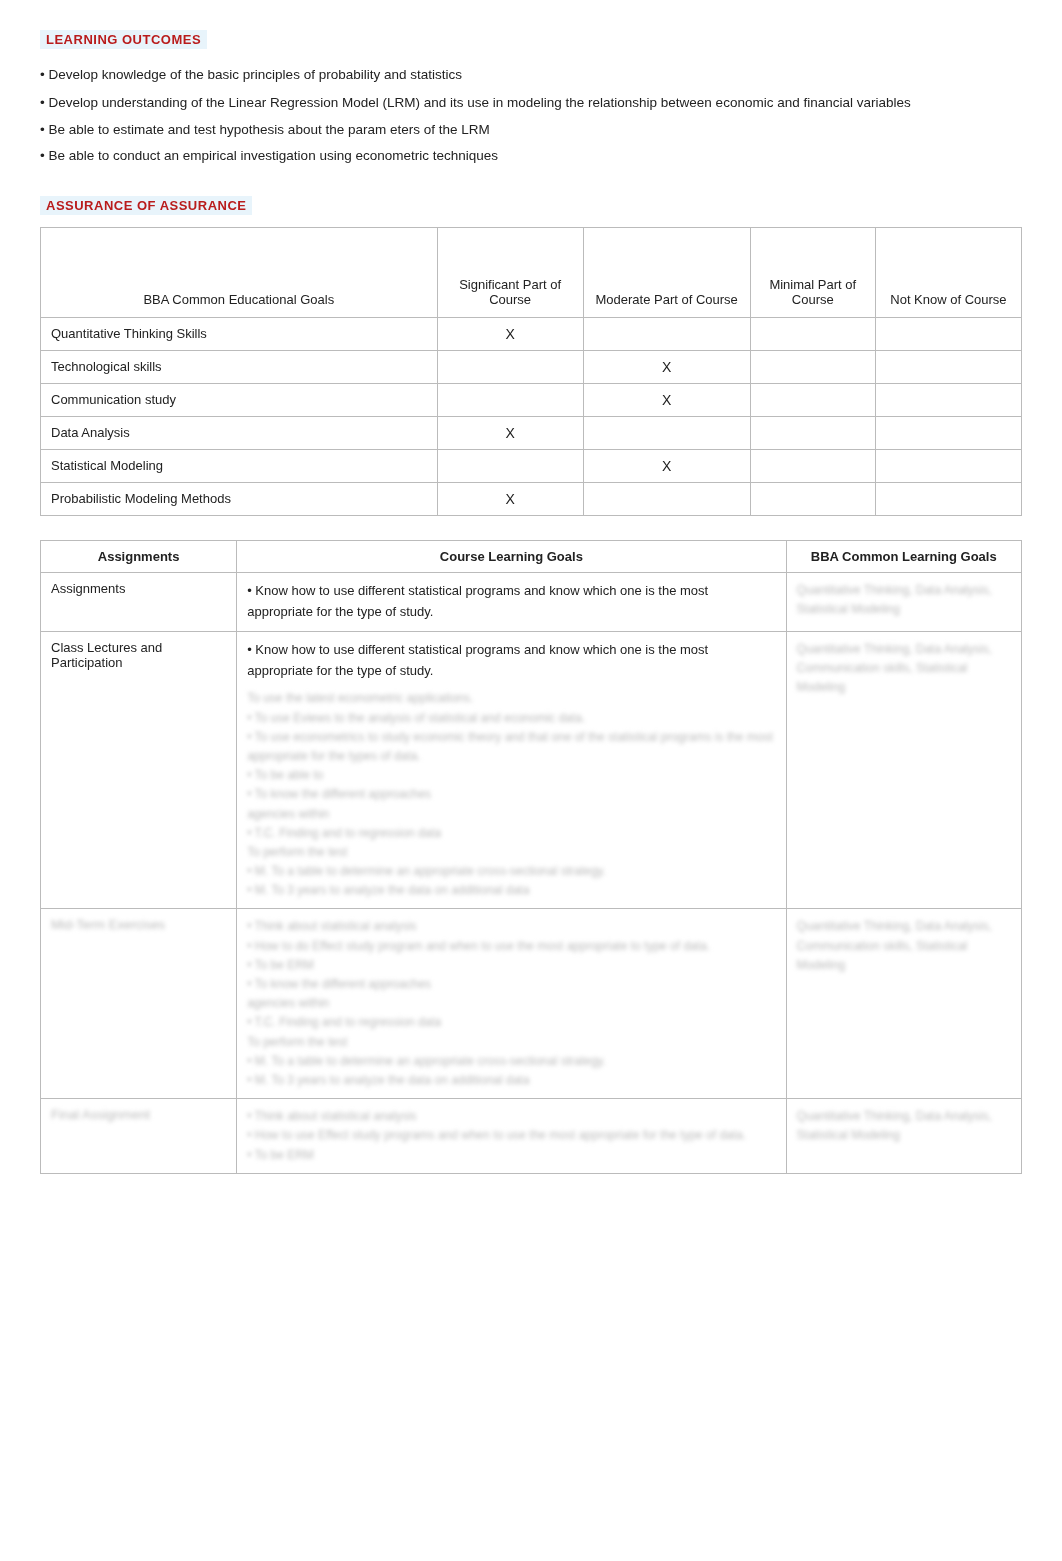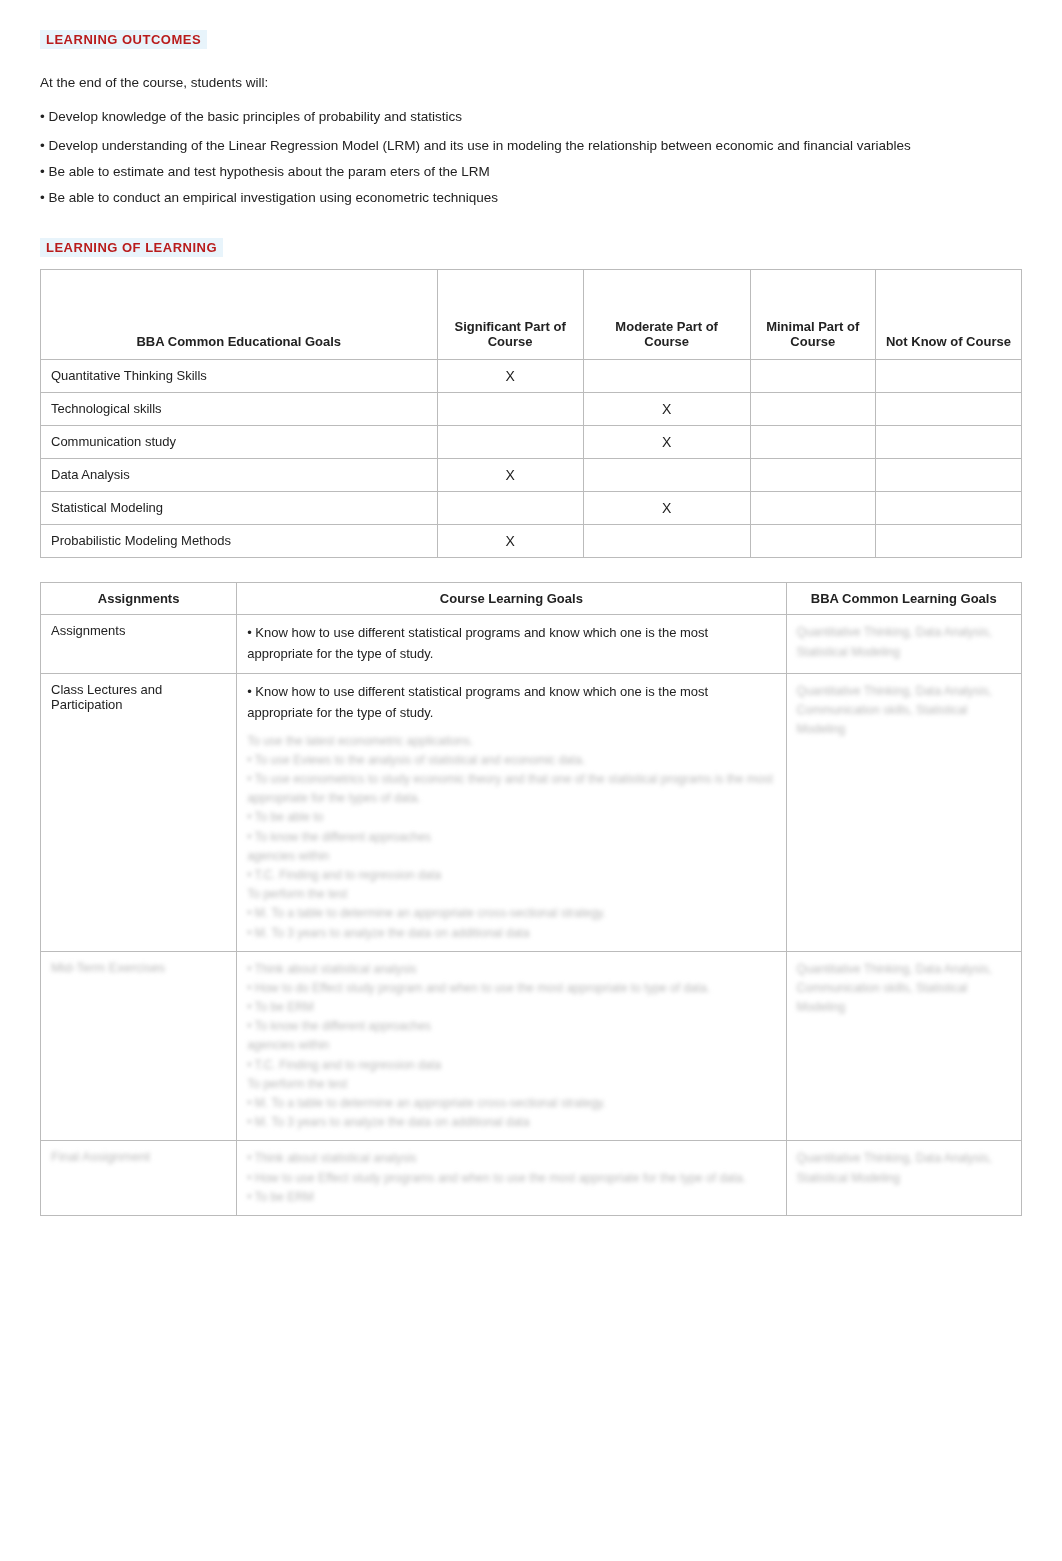--- a/index.html
+++ b/index.html
@@ -52,21 +52,21 @@
       font-size: 13px;
     }
 
     .aol-table th, .aol-table td {
       border: 1px solid #bbb;
       padding: 8px 10px;
       vertical-align: top;
     }
 
     .aol-table th {
-      font-weight: bold;
+      font-weight: normal;
       background: #fff;
     }
 
     .aol-table .col-goals {
       width: 38%;
     }
 
     .aol-table .col-significant {
       width: 14%;
       text-align: center;
@@ -144,31 +144,30 @@
     .visible-bullet {
       font-size: 13px;
       line-height: 1.6;
     }
   </style>
 </head>
 <body>
 
 <section class="learning-outcomes">
   <h2 class="section-heading">LEARNING OUTCOMES</h2>
-  <p style="margin-bottom:12px;margin-top:10px;">At the end of the course, students will:</p>
   <div class="bullet-list">
     <div style="margin-bottom:4px;">• Develop knowledge of the basic principles of probability and statistics</div>
     <div style="margin-bottom:2px;">• Develop  understanding of the Linear Regression Model (LRM) and its use in modeling the relationship between economic and financial variables</div>
     <div style="margin-bottom:2px;">• Be able to estimate and test hypothesis about the param       eters of the LRM</div>
     <div style="margin-bottom:8px;">• Be able to conduct an empirical investigation using econometric techniques</div>
   </div>
 </section>
 
 <section class="assurance-section">
-  <h2 class="section-heading" style="margin-bottom:12px;">LEARNING OF LEARNING</h2>
+  <h2 class="section-heading" style="margin-bottom:12px;">ASSURANCE OF ASSURANCE</h2>
 
   <table class="aol-table">
     <thead>
       <tr class="header-row">
         <th class="col-goals">BBA Common Educational Goals</th>
         <th class="col-significant">Significant Part of Course</th>
         <th class="col-moderate">Moderate Part of Course</th>
         <th class="col-minimal">Minimal Part of Course</th>
         <th class="col-not">Not Know of Course</th>
       </tr>

